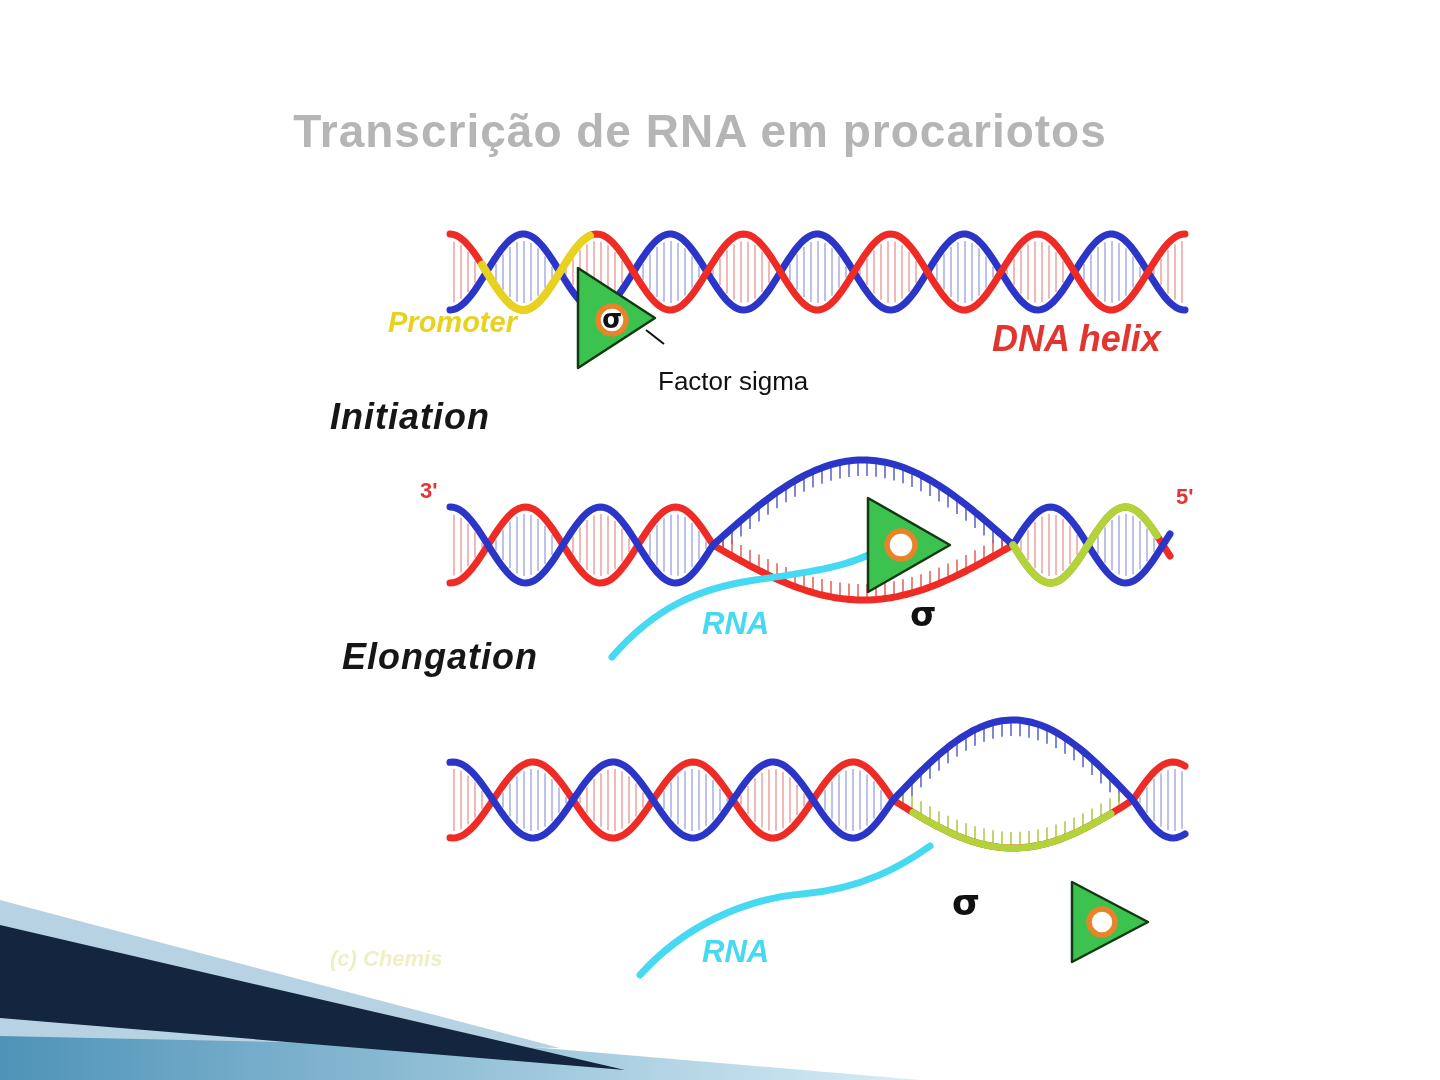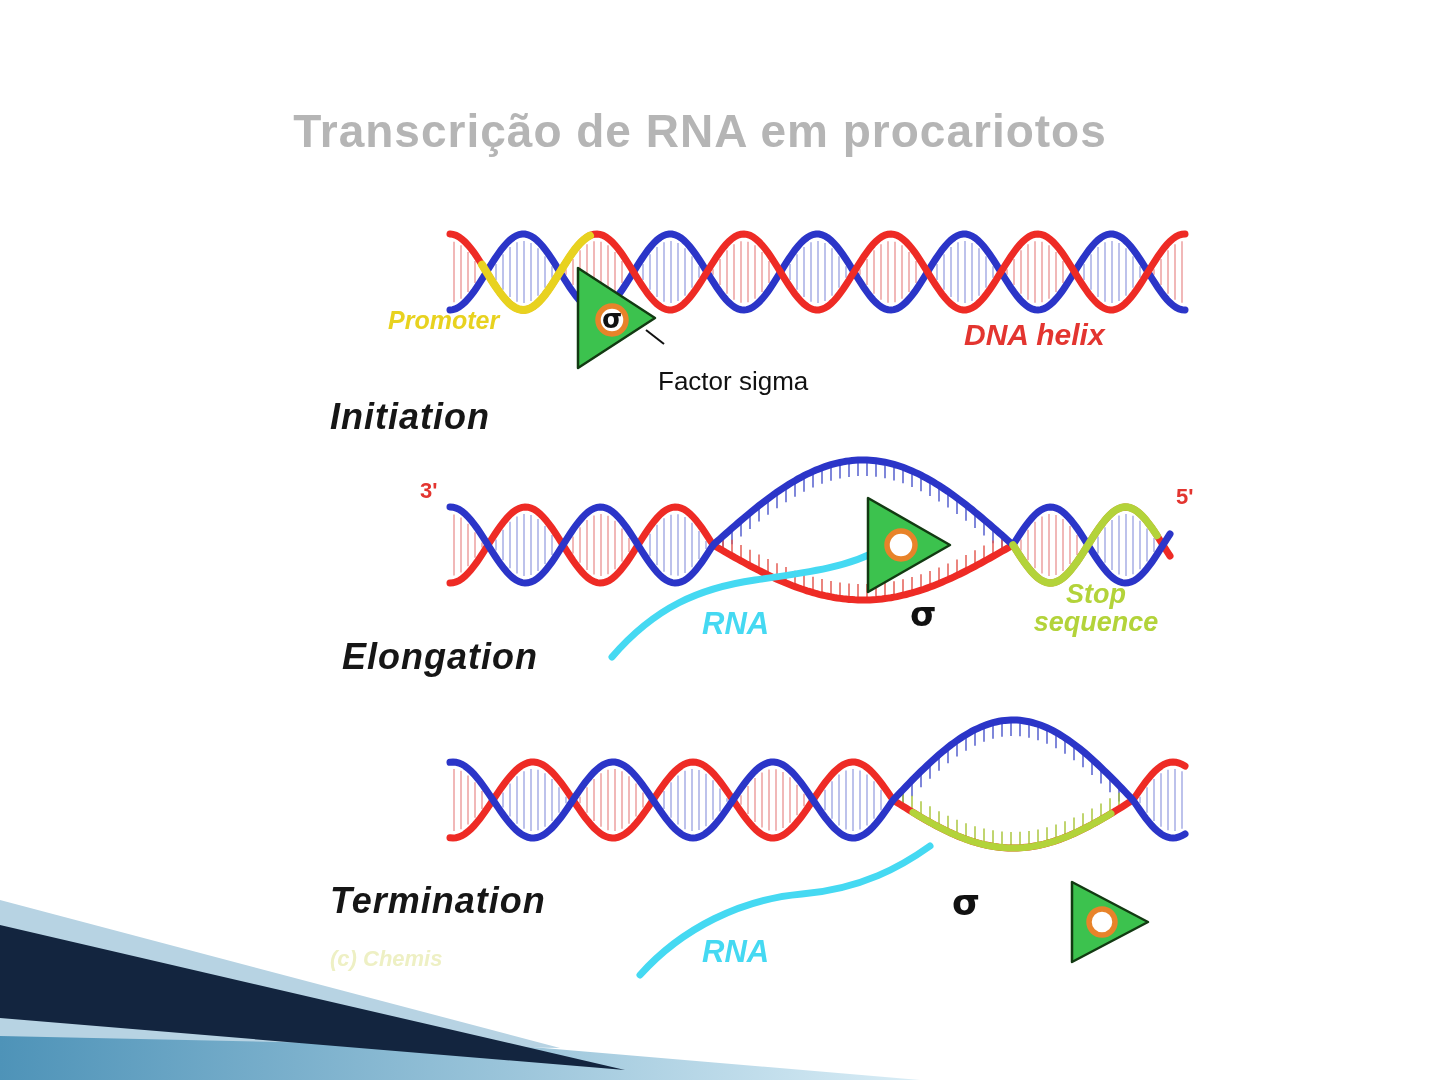--- a/index.html
+++ b/index.html
@@ -364,34 +364,29 @@
         <polygon points="1072,882 1072,962 1148,922" fill="#3cc24e" stroke="#123a12" stroke-width="2.5" stroke-linejoin="round"></polygon>
         <circle cx="1102" cy="922" r="13" fill="#ffffff" stroke="#e8832a" stroke-width="5.5"></circle>
       </g>
     <g>
       <polygon points="0,1002 920,1080 0,1080" fill="url(#tealGrad)"></polygon>
       <polygon points="0,900 560,1048 0,1036" fill="#b7d3e3"></polygon>
       <polygon points="0,925 625,1070 0,1018" fill="#13253f"></polygon>
     </g>
   </svg>
 
-  <div class="lbl bi" style="left:388px;top:306px;font-size:25px;color:#e8d21f;font-style:italic;">Promoter</div>
+  <div class="lbl bi" style="left:388px;top:306px;font-size:29px;color:#e8d21f;font-style:italic;">Promoter</div>
   <div class="lbl" style="left:658px;top:330px;font-size:26px;color:#111;margin-top:36px;">Factor sigma</div>
-  <div class="lbl bi" style="left:964px;top:318px;font-size:30px;color:#e33530;">DNA helix</div>
+  <div class="lbl bi" style="left:992px;top:318px;font-size:36px;color:#e33530;">DNA helix</div>
   <div class="lbl stage" style="left:330px;top:396px;">Initiation</div>
   <div class="lbl sigma" style="left:612px;top:320px;transform:translate(-50%,-54%);font-size:26px;">σ</div>
 
   <div class="lbl" style="left:420px;top:478px;font-size:22px;font-weight:bold;color:#e33530;">3'</div>
   <div class="lbl" style="left:1176px;top:484px;font-size:22px;font-weight:bold;color:#e33530;">5'</div>
   <div class="lbl sigma" style="left:910px;top:594px;font-size:34px;">σ</div>
-  <div class="stopbox bi">
-    <div>Stop</div>
-    <div>sequence</div>
-  </div>
   <div class="lbl bi" style="left:702px;top:606px;font-size:31px;color:#45d9f2;">RNA</div>
   <div class="lbl stage" style="left:330px;top:636px;margin-left:12px;">Elongation</div>
 
-  <div class="lbl stage" style="left:330px;top:880px;">Termination</div>
   <div class="lbl sigma" style="left:952px;top:882px;font-size:36px;">σ</div>
   <div class="lbl bi" style="left:330px;top:946px;font-size:22px;color:#eef0c4;">(c) Chemis</div>
   <div class="lbl bi" style="left:702px;top:934px;font-size:31px;color:#45d9f2;">RNA</div>
 
 </div>
 
 </body></html>

